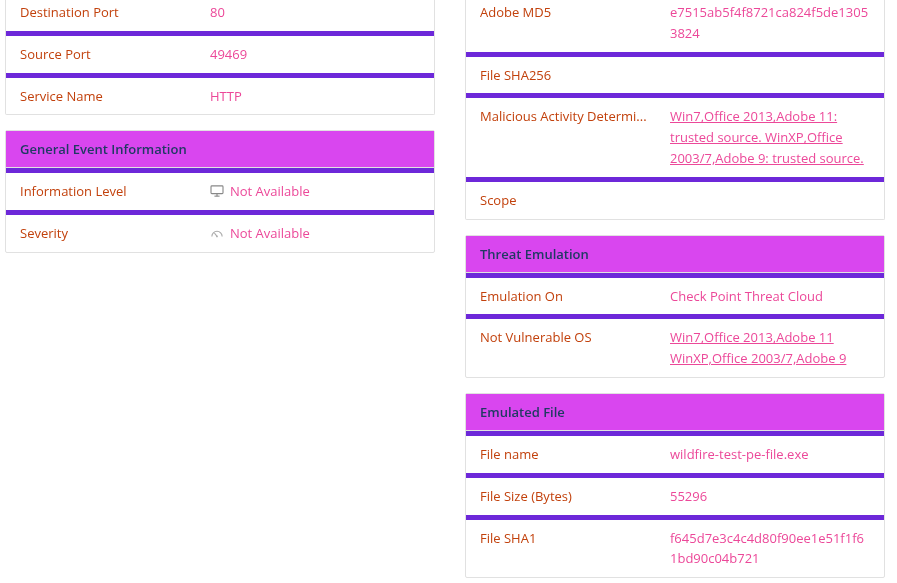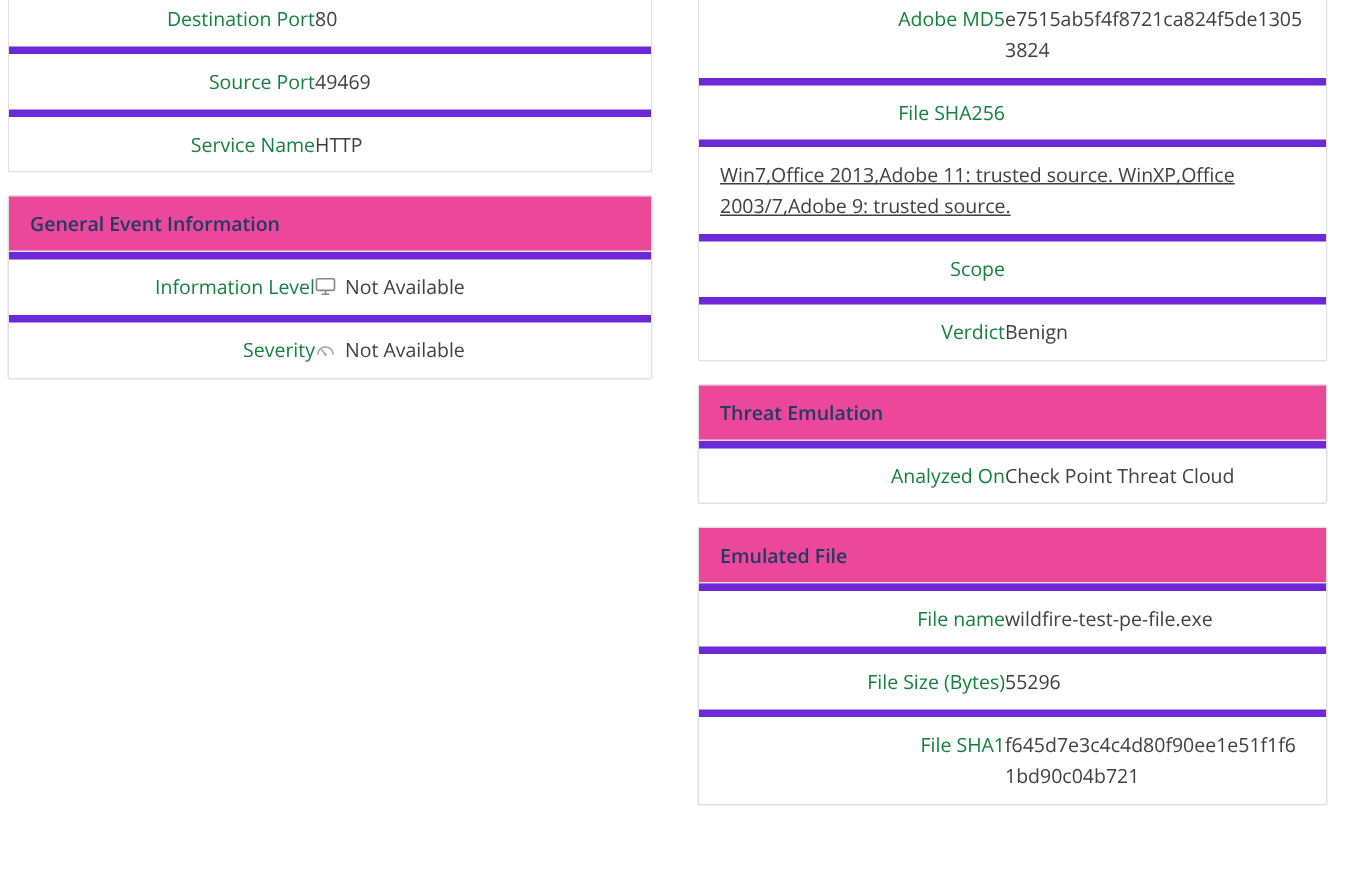--- a/index.html
+++ b/index.html
@@ -19,46 +19,45 @@
   }
   .col-left { width: 430px; }
   .col-right { width: 420px; }
   .panel {
     border: 1px solid #e1e1e1;
     border-radius: 2px;
     margin-bottom: 15px;
     background: #fff;
   }
   .panel-header {
-    background: #ec4899;
+    background: #d946ef;
     color: #203a63;
     font-weight: 600;
     font-size: 13px;
     padding: 9px 14px;
     border-bottom: 1px solid #e1e1e1;
   }
   .row {
     display: flex;
     padding: 8px 14px;
     border-top: 5px solid #6d28d9;
     line-height: 1.6;
   }
   .row:first-of-type { border-top: none; }
   .row-label {
     width: 190px;
     flex-shrink: 0;
-    color: #15803d;
+    color: #c2410c;
     white-space: nowrap;
     overflow: hidden;
     text-overflow: ellipsis;
-    text-align: right;
   }
   .row-value {
     flex: 1;
-    color: #404040;
+    color: #ec4899;
     word-break: break-all;
   }
   .row-value.multiline { white-space: pre-line; word-break: normal; text-decoration: underline; }
   .no-border-top-panel { border-top: none; border-top-left-radius: 0; border-top-right-radius: 0; }
   .icon {
     display: inline-block;
     width: 14px;
     height: 12px;
     margin-right: 6px;
     vertical-align: -1px;
@@ -121,36 +120,38 @@
 
     <div class="panel no-border-top-panel" style="margin-top:-6px">
       <div class="row">
         <div class="row-label">Adobe MD5</div>
         <div class="row-value">e7515ab5f4f8721ca824f5de13053824</div>
       </div>
       <div class="row">
         <div class="row-label">File SHA256</div>
       </div>
       <div class="row">
+        <div class="row-label">Malicious Activity Determi...</div>
         <div class="row-value multiline" style="word-break:normal">Win7,Office 2013,Adobe 11: trusted source. WinXP,Office 2003/7,Adobe 9: trusted source.</div>
       </div>
       <div class="row">
         <div class="row-label">Scope</div>
-      </div>
-      <div class="row">
-        <div class="row-label">Verdict</div>
-        <div class="row-value">Benign</div>
       </div>
     </div>
 
     <div class="panel">
       <div class="panel-header">Threat Emulation</div>
       <div class="row">
-        <div class="row-label">Analyzed On</div>
+        <div class="row-label">Emulation On</div>
         <div class="row-value">Check Point Threat Cloud</div>
+      </div>
+      <div class="row">
+        <div class="row-label">Not Vulnerable OS</div>
+        <div class="row-value multiline">Win7,Office 2013,Adobe 11
+WinXP,Office 2003/7,Adobe 9</div>
       </div>
     </div>
 
     <div class="panel">
       <div class="panel-header">Emulated File</div>
       <div class="row">
         <div class="row-label">File name</div>
         <div class="row-value">wildfire-test-pe-file.exe</div>
       </div>
       <div class="row">

